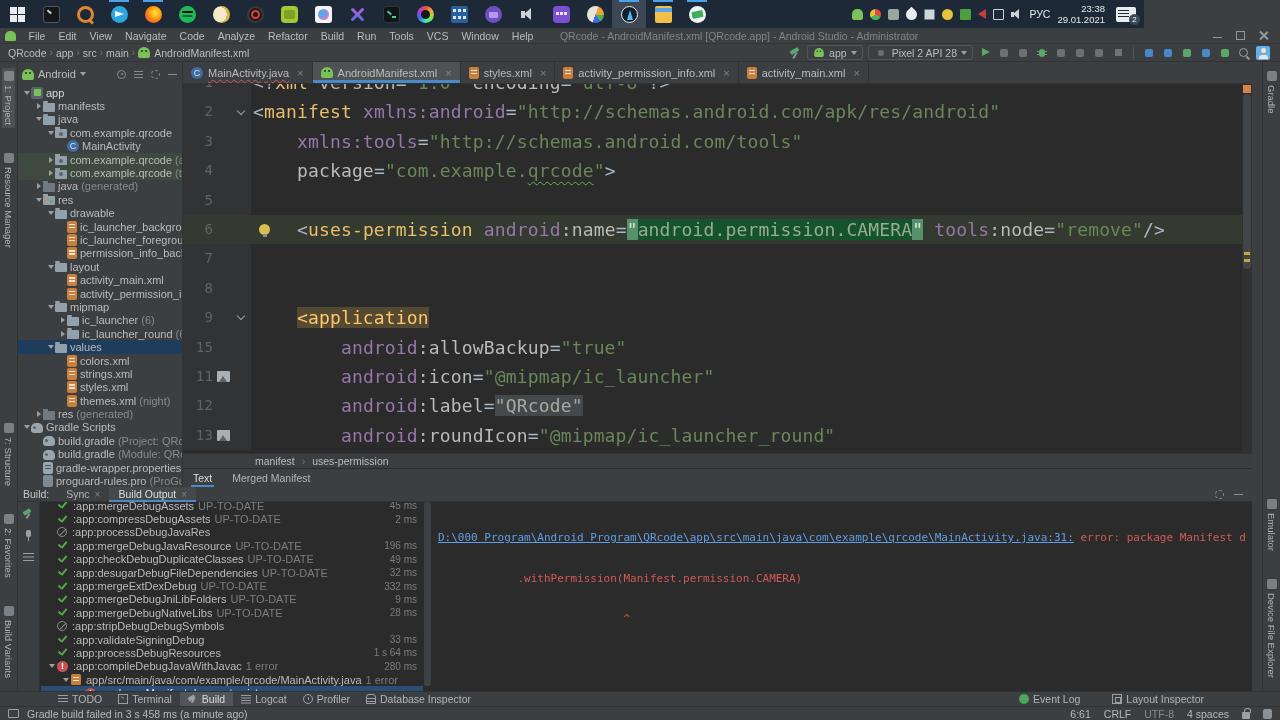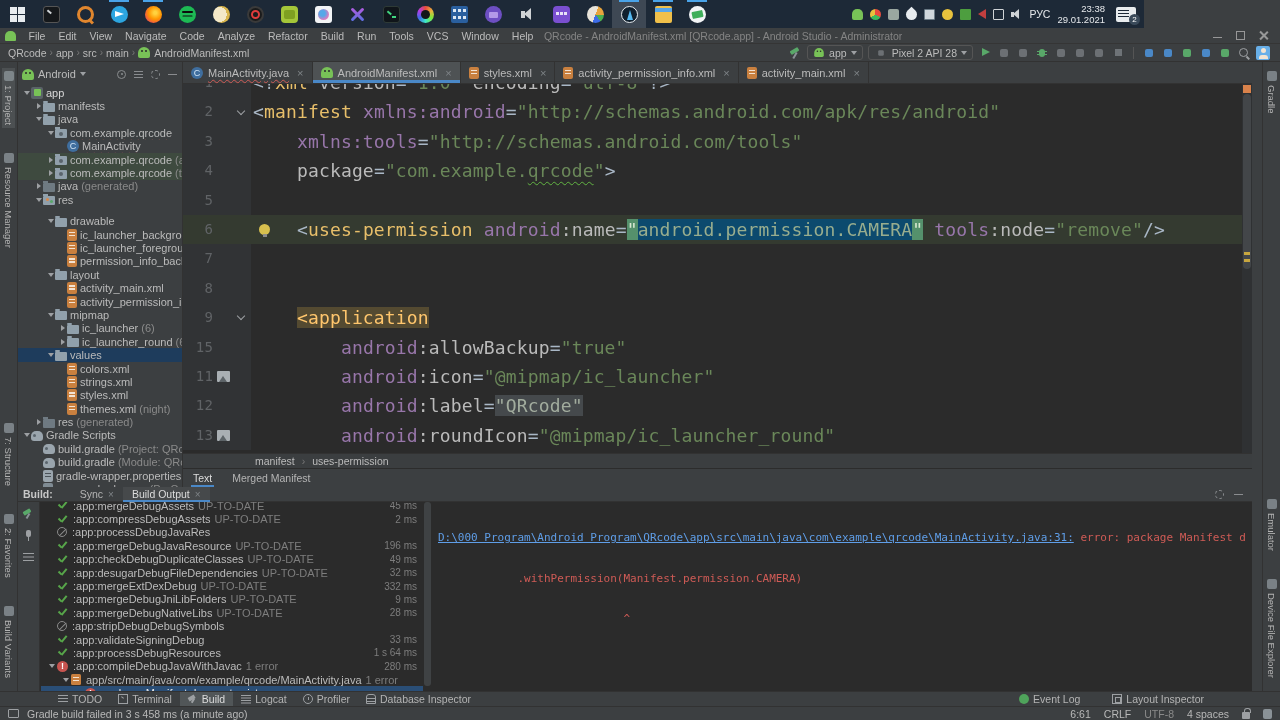--- a/index.html
+++ b/index.html
@@ -74,21 +74,21 @@
 .tray-lang{font-size:10.5px;color:#e6e9ec}
 .tray-clock{font-size:9.5px;color:#e6e9ec;text-align:right;line-height:1.2;white-space:nowrap}
 .tray-notif{position:relative;width:20px;height:15px;background:#e8ecef;border-radius:2px;margin-left:4px}
 .tray-notif::before{content:"";position:absolute;left:2px;top:3px;width:11px;height:1.5px;background:#1d2937;box-shadow:0 3px 0 #1d2937,0 6px 0 #1d2937}
 .tray-notif .badge{position:absolute;right:-4px;bottom:-3px;background:#3a4a5a;color:#fff;font-size:8px;border-radius:50%;width:11px;height:11px;line-height:11px;text-align:center}
 
 
 .menubar{position:absolute;top:28px;left:0;right:0;height:16px;background:#3c3f41;display:flex;align-items:center;font-size:10.5px;color:#bbb;border-bottom:1px solid #353535;z-index:10}
 .ide-logo{width:11px;height:10px;background:#78c257;border-radius:5px 5px 1px 1px;margin:0 6px 0 5px;flex:none}
 .mi{padding:0 6.5px;white-space:nowrap;cursor:default}
-.mb-title{color:#848484;margin-left:4px;white-space:nowrap;overflow:hidden}
+.mb-title{color:#848484;margin-left:20px;white-space:nowrap;overflow:hidden}
 .wcs{margin-left:auto;display:flex;gap:14px;padding-right:12px}
 .wc{width:9px;height:9px;position:relative;opacity:.75}
 .wc-minimize::before{content:"";position:absolute;left:0;right:0;bottom:2px;height:1.5px;background:#b6b6b6}
 .wc-maximize::before{content:"";position:absolute;inset:0;border:1.2px solid #b6b6b6}
 .wc-close::before,.wc-close::after{content:"";position:absolute;left:4px;top:-1px;width:1.5px;height:11px;background:#b6b6b6}
 .wc-close::before{transform:rotate(45deg)}
 .wc-close::after{transform:rotate(-45deg)}
 
 
 .toolbar{position:absolute;top:44px;left:0;right:0;height:18px;background:#3c3f41;display:flex;align-items:center;font-size:10.5px;border-bottom:1px solid #323232;z-index:9}
@@ -196,38 +196,38 @@
 .cl.cur{background:#343a30}
 .cl.cur .g{background:#343a30}
 .bulbi{position:absolute;left:8px;top:9px;width:11px;height:11px;border-radius:50%;background:#d8c04e}
 .bulbi::after{content:"";position:absolute;bottom:-2.5px;left:3.5px;width:4px;height:3px;background:#8a8a8a}
 .tk-p{color:#a9b7c6}
 .tk-tag{color:#e8bf6a}
 .tk-ns{color:#9876aa}
 .tk-a{color:#bababa}
 .tk-s{color:#6a8759}
 .tk-wavy{color:#6a8759;text-decoration:underline wavy #62b543 1px;text-underline-offset:4px}
-.tk-sel{background:#0c4a6e;color:#98ad8e}
+.tk-sel{background:#14532d;color:#98ad8e}
 .tk-selq{background:#55916c;color:#d9e8d2}
 .tk-taghl{background:#544a31;color:#ffc66d}
 .tk-sbg{background:#45494c;color:#a2ac9e}
 .stripe{position:absolute;right:0;top:0;width:10px;height:369px;background:#2f3133}
 .stripe .sthumb{position:absolute;left:1px;top:10px;width:8px;height:175px;background:#4c5052;border-radius:4px;opacity:.7}
 .stripe .swarn{position:absolute;left:1px;top:1px;width:8px;height:8px;background:#d9824b}
 .stripe .smark{position:absolute;left:2px;width:6px;height:3px;background:#c7a63f}
 .ebc{height:15px;background:#3b3e40;font-size:10.5px;display:flex;gap:7px;padding-left:72px;align-items:center;color:#bbb;border-top:1px solid #323232}
 .ebc .sep{color:#777}
 .vtabs{height:19px;background:#3c3f41;display:flex;align-items:center;padding-left:8px;font-size:10.5px;gap:16px;border-top:1px solid #2c2c2c}
 .vtab{color:#b4b4b4;padding:2px 2px 3px}
 .vtab.active{color:#dcdcdc;box-shadow:inset 0 -2px 0 #4a88c7}
 
 
 .build{position:absolute;left:18px;top:487px;width:1234px;height:204px;background:#2b2b2b;overflow:hidden}
 .bheader{height:15px;background:#3c3f41;display:flex;align-items:center;font-size:10.5px;padding-left:5px;border-bottom:1px solid #323232;position:relative;z-index:3}
-.blabel{color:#c8c8c8;font-weight:bold;margin-right:18px}
+.blabel{color:#c8c8c8;font-weight:normal;margin-right:8px}
 .btab{padding:0 9px;height:15px;display:flex;align-items:center;gap:5px;color:#b4b4b4}
 .btab.active{background:#46494b;box-shadow:inset 0 -2px 0 #4a88c7;color:#dcdcdc}
 .btab .x{color:#7f8488;font-size:10px}
 .bh-icons{margin-left:auto;display:flex;gap:8px;padding-right:8px}
 .bstrip{position:absolute;left:0;top:15px;width:22px;bottom:0;background:#3c3f41;border-right:1px solid #323232;display:flex;flex-direction:column;align-items:center;gap:9px;padding-top:5px;z-index:2}
 .bsx{width:13px;height:13px;position:relative}
 .bsx-hammer::before{content:"";position:absolute;left:1px;top:3px;width:8px;height:4px;background:#59a869;transform:rotate(-30deg);border-radius:1px}
 .bsx-hammer::after{content:"";position:absolute;left:5px;top:6px;width:2px;height:6px;background:#8a9297;transform:rotate(30deg)}
 .bsx-pin::before{content:"";position:absolute;left:4px;top:1px;width:5px;height:7px;background:#9da0a3;border-radius:2px}
 .bsx-pin::after{content:"";position:absolute;left:6px;top:8px;width:1.4px;height:4px;background:#9da0a3}
@@ -549,21 +549,21 @@
           <span class="arr arr-r"></span>
           <span class="fic ico-folder-gen"></span>
           <span class="lbl">java</span>
           <span class="sfx"> (generated)</span>
         </div>
         <div class="trow" style="padding-left: 16px;">
           <span class="arr arr-d"></span>
           <span class="fic ico-res"></span>
           <span class="lbl">res</span>
         </div>
-        <div class="trow" style="padding-left: 28px; margin-top: 8px;">
+        <div class="trow" style="padding-left: 28px;">
           <span class="arr arr-d"></span>
           <span class="fic ico-folder"></span>
           <span class="lbl">drawable</span>
         </div>
         <div class="trow" style="padding-left: 40px;">
           <span class="arr"></span>
           <span class="fic ico-xml"></span>
           <span class="lbl">ic_launcher_background.xml</span>
         </div>
         <div class="trow" style="padding-left: 40px;">

